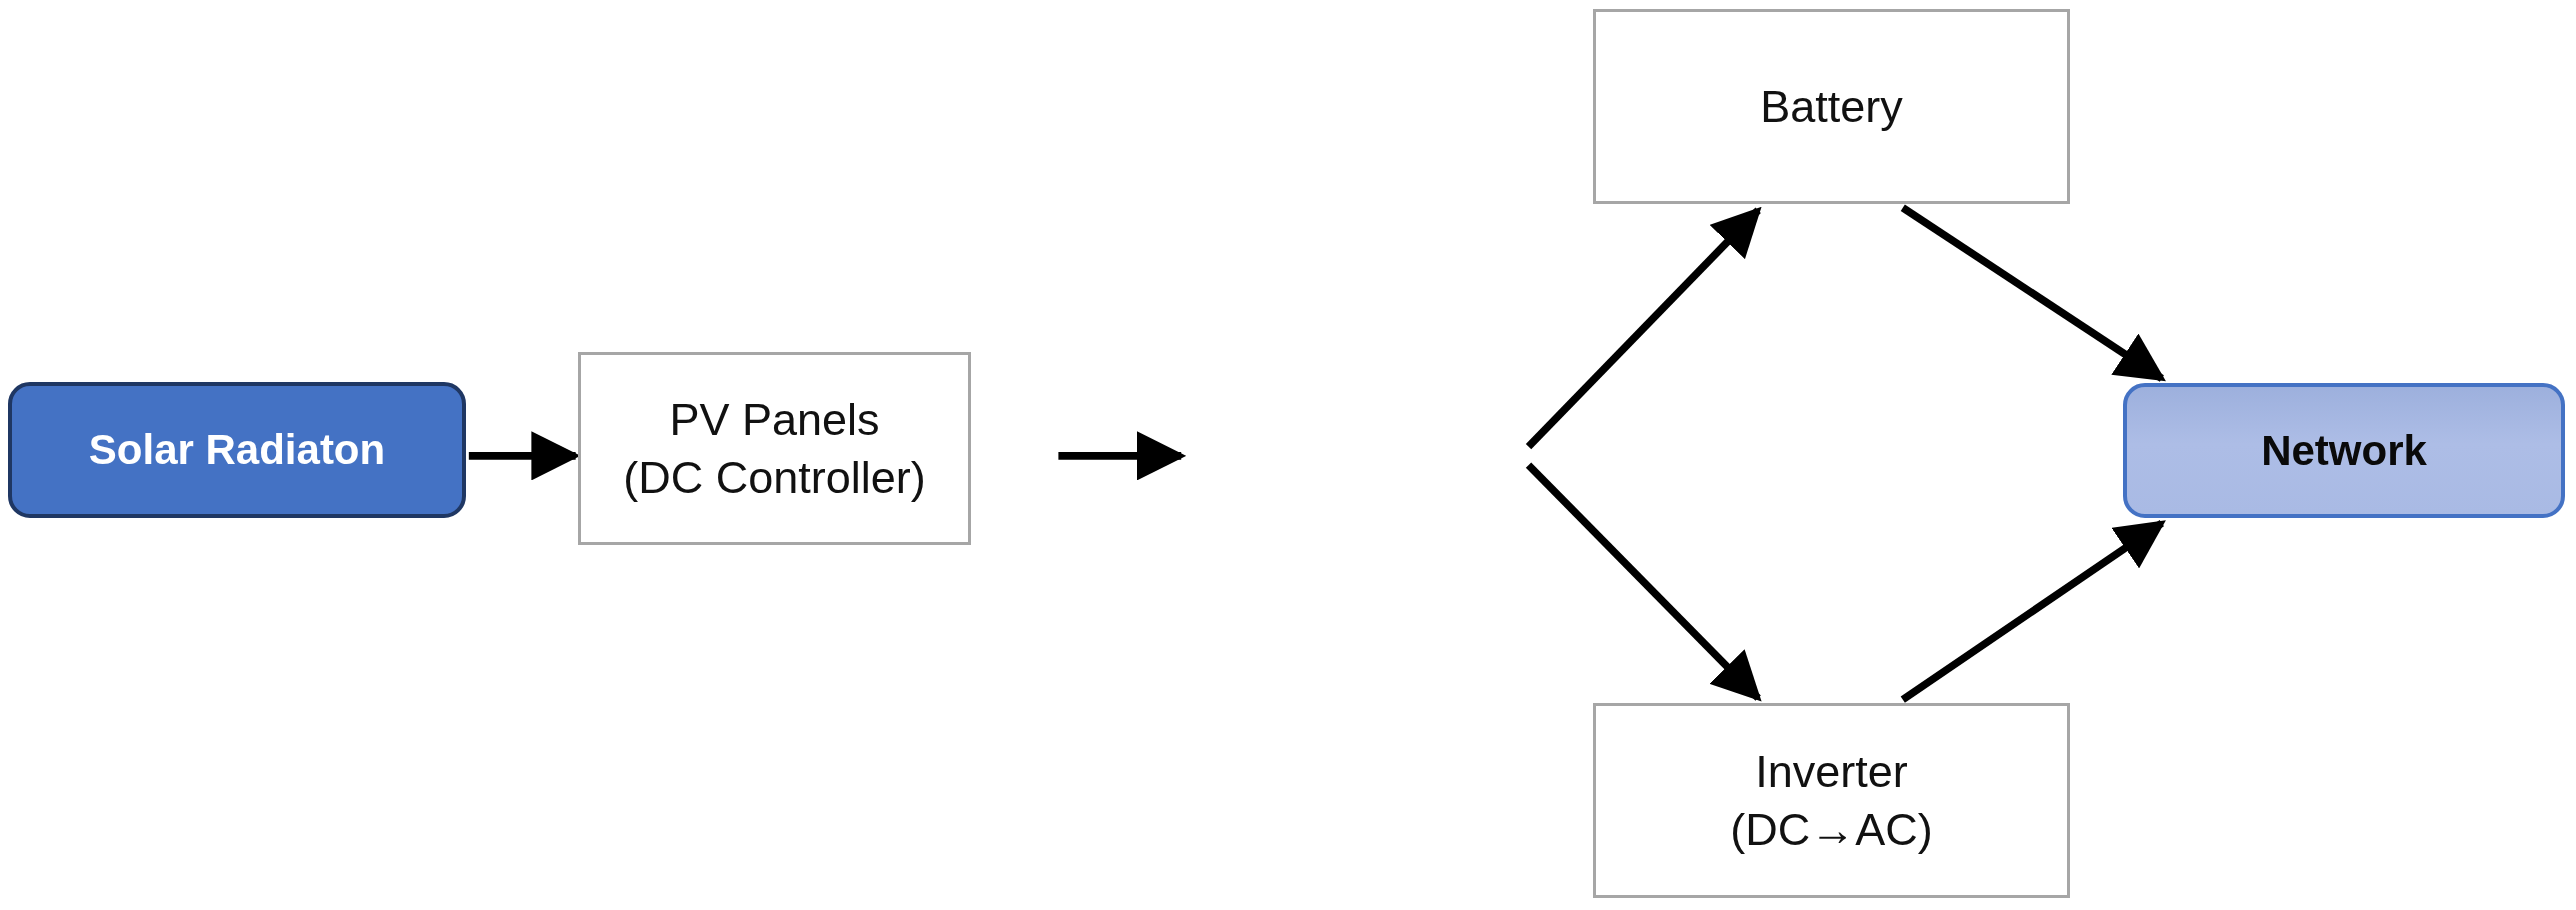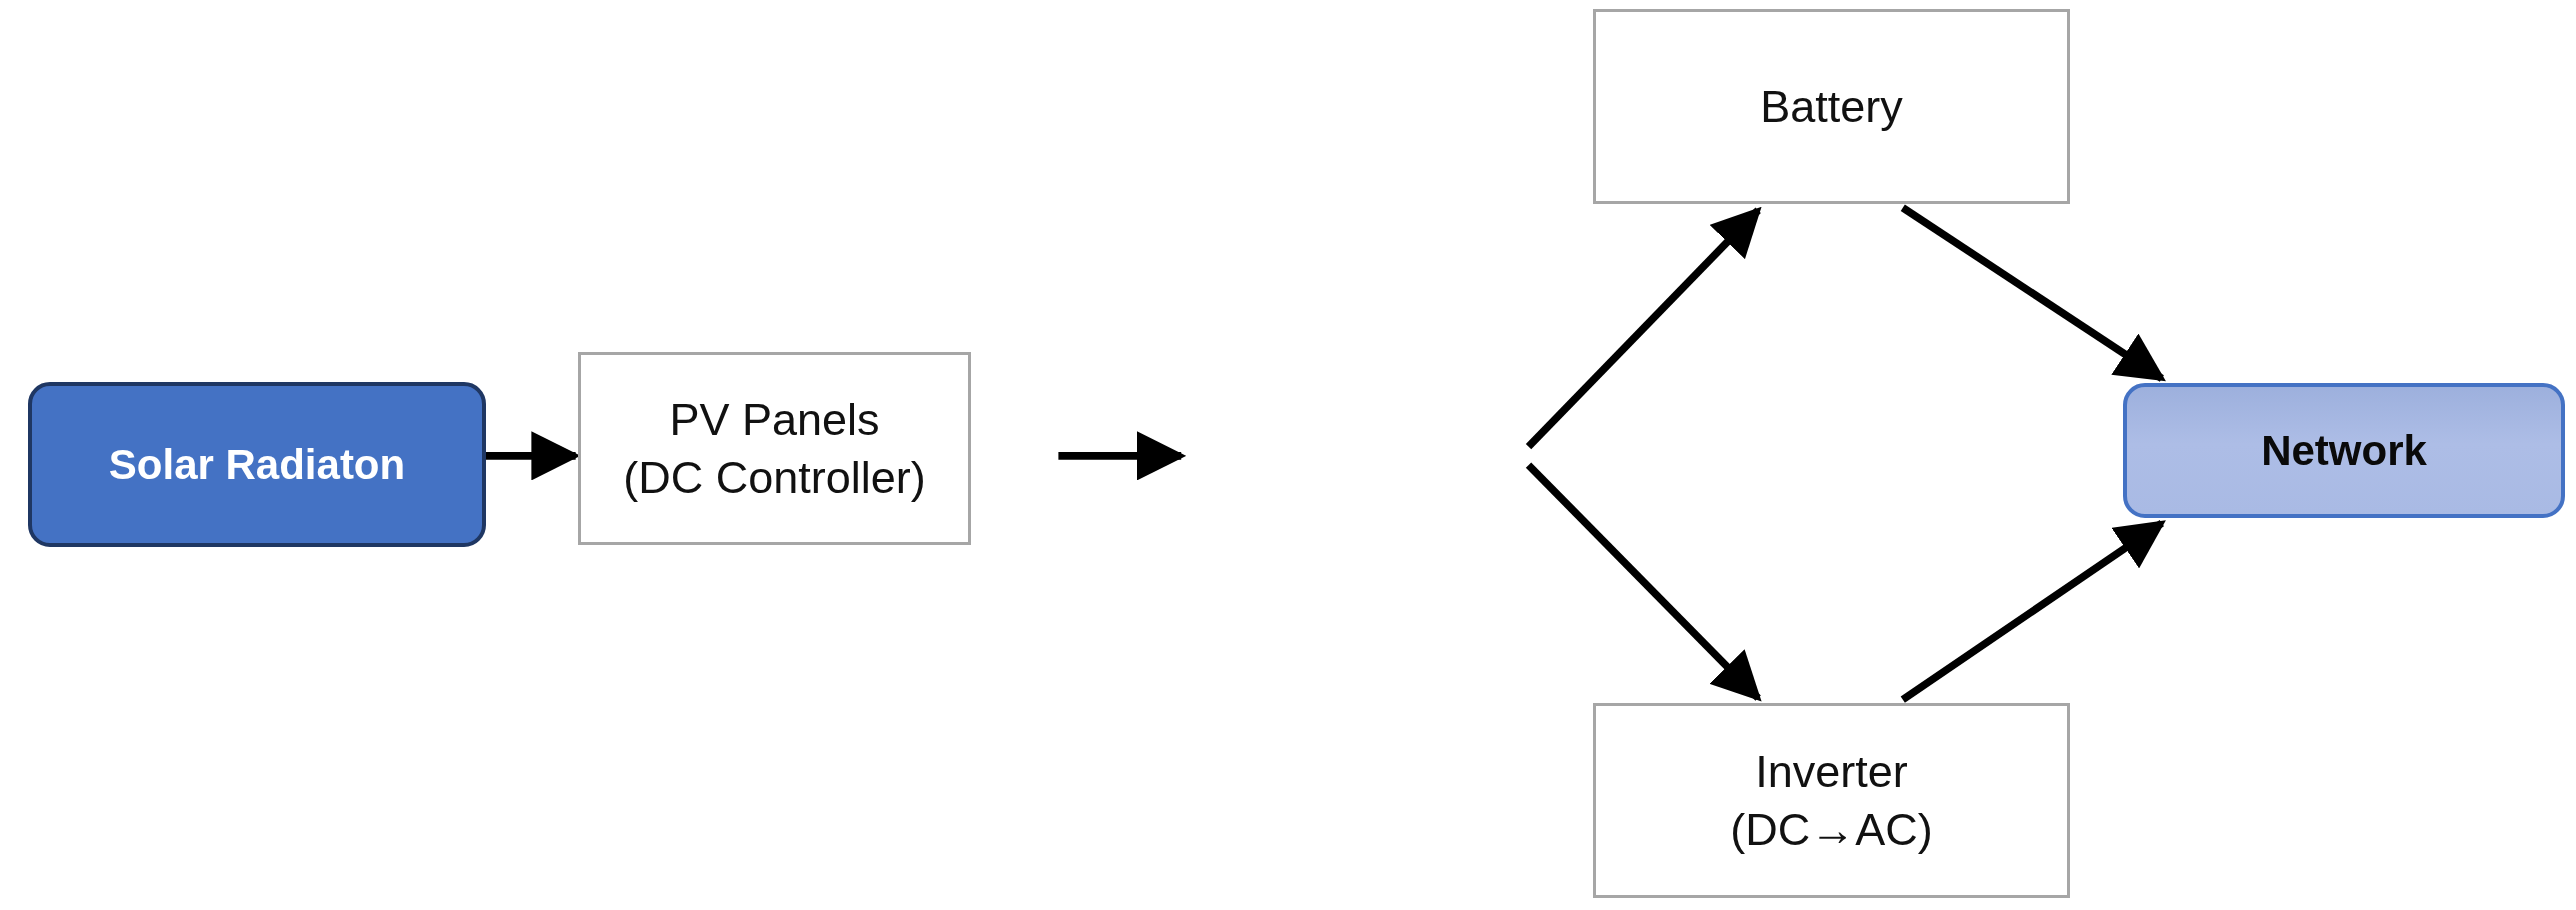--- a/index.html
+++ b/index.html
@@ -58,21 +58,21 @@
   }
   
   .node--sink {
     background: linear-gradient(180deg, #9db0dd 0%, #adbde6 45%, #a9bae4 100%);
     border: 4.2px solid #4472c4;
     border-radius: 22px;
     color: #0a0a0a;
     font-size: 42px;
     font-weight: bold;
   }
-  #node-solar   { left: 28px;   top: 382px; width: 458px; height: 165px; }
+  #node-solar   { left: 8px;   top: 382px; width: 458px; height: 136px; }
   #node-pv      { left: 578px;  top: 352px; width: 393px; height: 193px; }
   #node-charge  { left: 1184px; top: 352px; width: 343px; height: 193px; }
   #node-battery { left: 1593px; top: 9.3px;  width: 477px; height: 195px; }
   #node-inverter{ left: 1593px; top: 703px; width: 477px; height: 195px; }
   #node-network { left: 2123px; top: 383px; width: 442px; height: 135px; }
 </style>
 </head>
 <body>
 
 <div id="canvas">

